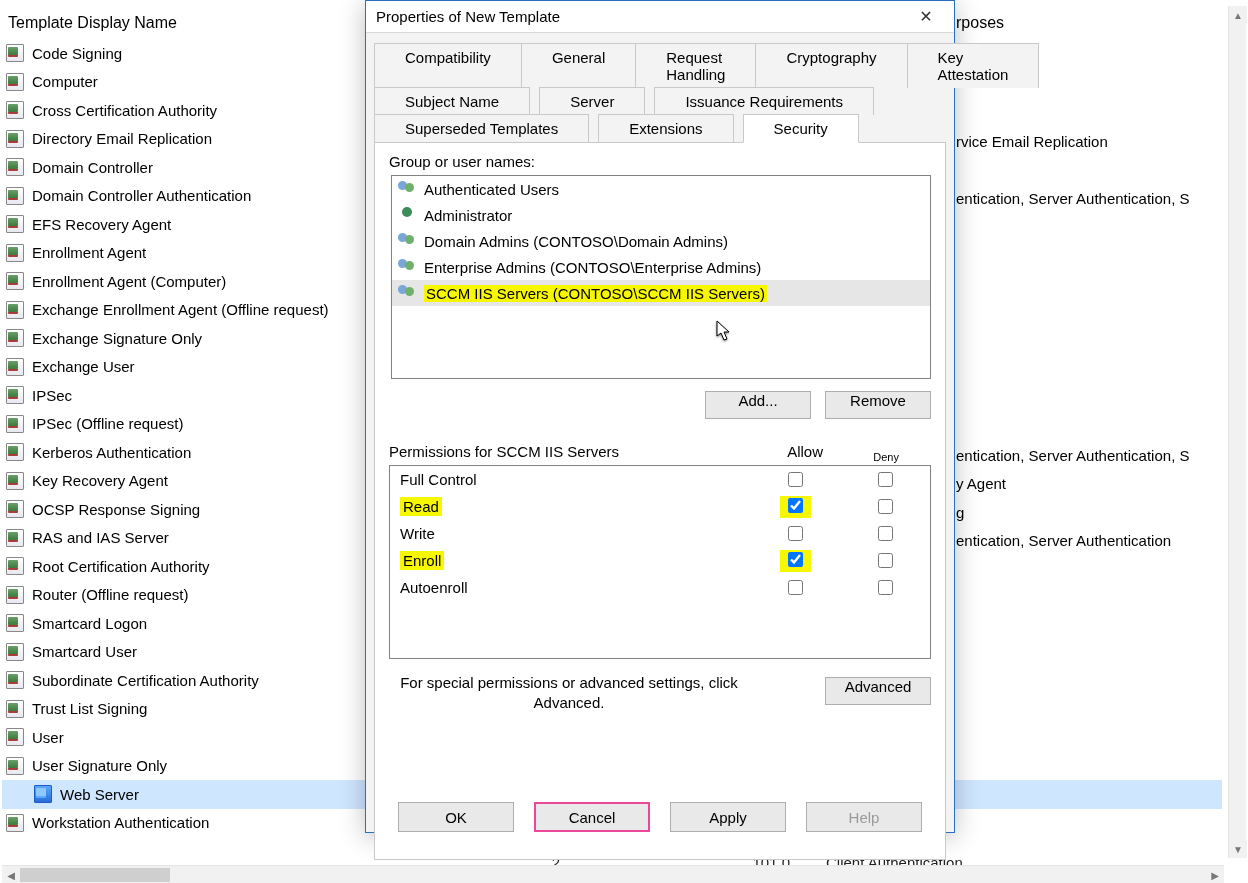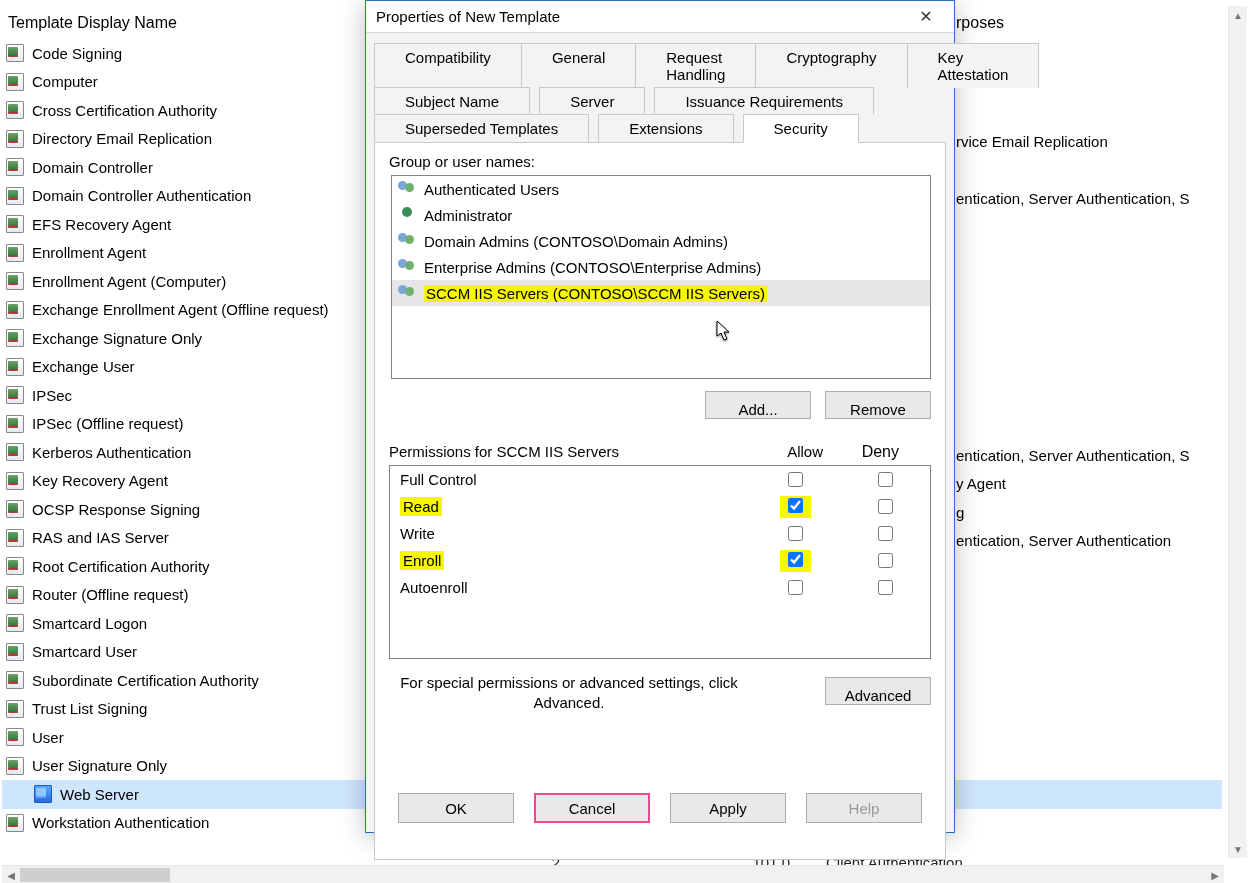--- a/index.html
+++ b/index.html
@@ -54,38 +54,38 @@
   .sec-label { position:absolute; left:14px; top:10px; font-size:15px; }
   .group-box { position:absolute; left:16px; top:32px; right:14px; height:204px; border:1px solid #828282; background:#fff; overflow:auto; }
   .grp-row { display:flex; align-items:center; height:26px; padding-left:6px; font-size:15px; }
   .grp-row .pico { width:20px; height:16px; margin-right:6px; position:relative; }
   .pico.two::before { content:""; position:absolute; left:0; top:0; width:9px;height:9px;border-radius:50%; background:#7aa6d8; }
   .pico.two::after  { content:""; position:absolute; left:7px; top:2px; width:9px;height:9px;border-radius:50%; background:#6fb06f; }
   .pico.one::before { content:""; position:absolute; left:4px; top:0; width:10px;height:10px;border-radius:50%; background:#3c8c5a; }
   .grp-row.sel { background:#e6e6e6; }
   .grp-row mark { background: #f7f700; padding: 0 2px; }
 
-  .btn-std { position:absolute; height:28px; min-width:106px; padding:0 18px; background:#e9e9e9; border:1px solid #aeaeae; font-size:15px; display:flex; align-items:flex-end; justify-content:center; }
+  .btn-std { position:absolute; height:28px; min-width:106px; padding:0 18px; background:#e9e9e9; border:1px solid #aeaeae; font-size:15px; display:flex; align-items:flex-start; justify-content:center; }
   .btn-add { right:134px; top:248px; }
   .btn-rem { right:14px;  top:248px; }
 
   .perm-label  { position:absolute; left:14px; top:300px; font-size:15px; }
   .perm-h-allow{ position:absolute; right:122px; top:300px; font-size:15px; }
-  .perm-h-deny { position:absolute; right:46px;  top:300px; font-size:16px; }
+  .perm-h-deny { position:absolute; right:46px;  top:308px; font-size:11px; }
   .perm-box { position:absolute; left:14px; top:322px; right:14px; height:194px; border:1px solid #828282; background:#fff; }
   .perm-row { display:flex; align-items:center; height:27px; padding-left:10px; font-size:15px; }
   .perm-row .nm { flex:1; }
   .perm-row .chk { width:90px; display:flex; justify-content:center; }
   .perm-row input[type=checkbox]{ width:15px; height:15px; }
   .hl-yellow { background:#f7f700; padding:1px 3px; }
 
   .adv-text { position:absolute; left:14px; top:530px; width:360px; font-size:15px; line-height:1.3;text-align:center; }
   .btn-adv  { right:14px; top:534px; }
 
-  .dlg-btnbar { position:absolute; left:0; right:0; bottom:0; height:48px; display:flex; align-items:center; justify-content:center; gap:20px; }
+  .dlg-btnbar { position:absolute; left:0; right:0; bottom:0; height:48px; display:flex; align-items:flex-end; justify-content:center; gap:20px; }
   .dlg-btnbar .b { height:30px; width:116px; background:#e9e9e9; border:1px solid #aeaeae; font-size:15px; display:flex;align-items:center;justify-content:center; }
   .dlg-btnbar .b.primary { border:2px solid #ec4899; }
   .dlg-btnbar .b.disabled { color:#9a9a9a; }
 
   
   .cursor { position:absolute; left:716px; top:320px; width:16px; height:22px; pointer-events:none; }
   .cursor svg { width:16px; height:22px; filter: drop-shadow(0 1px 1px rgba(0,0,0,.5)); }
 </style>
 </head>
 <body>

